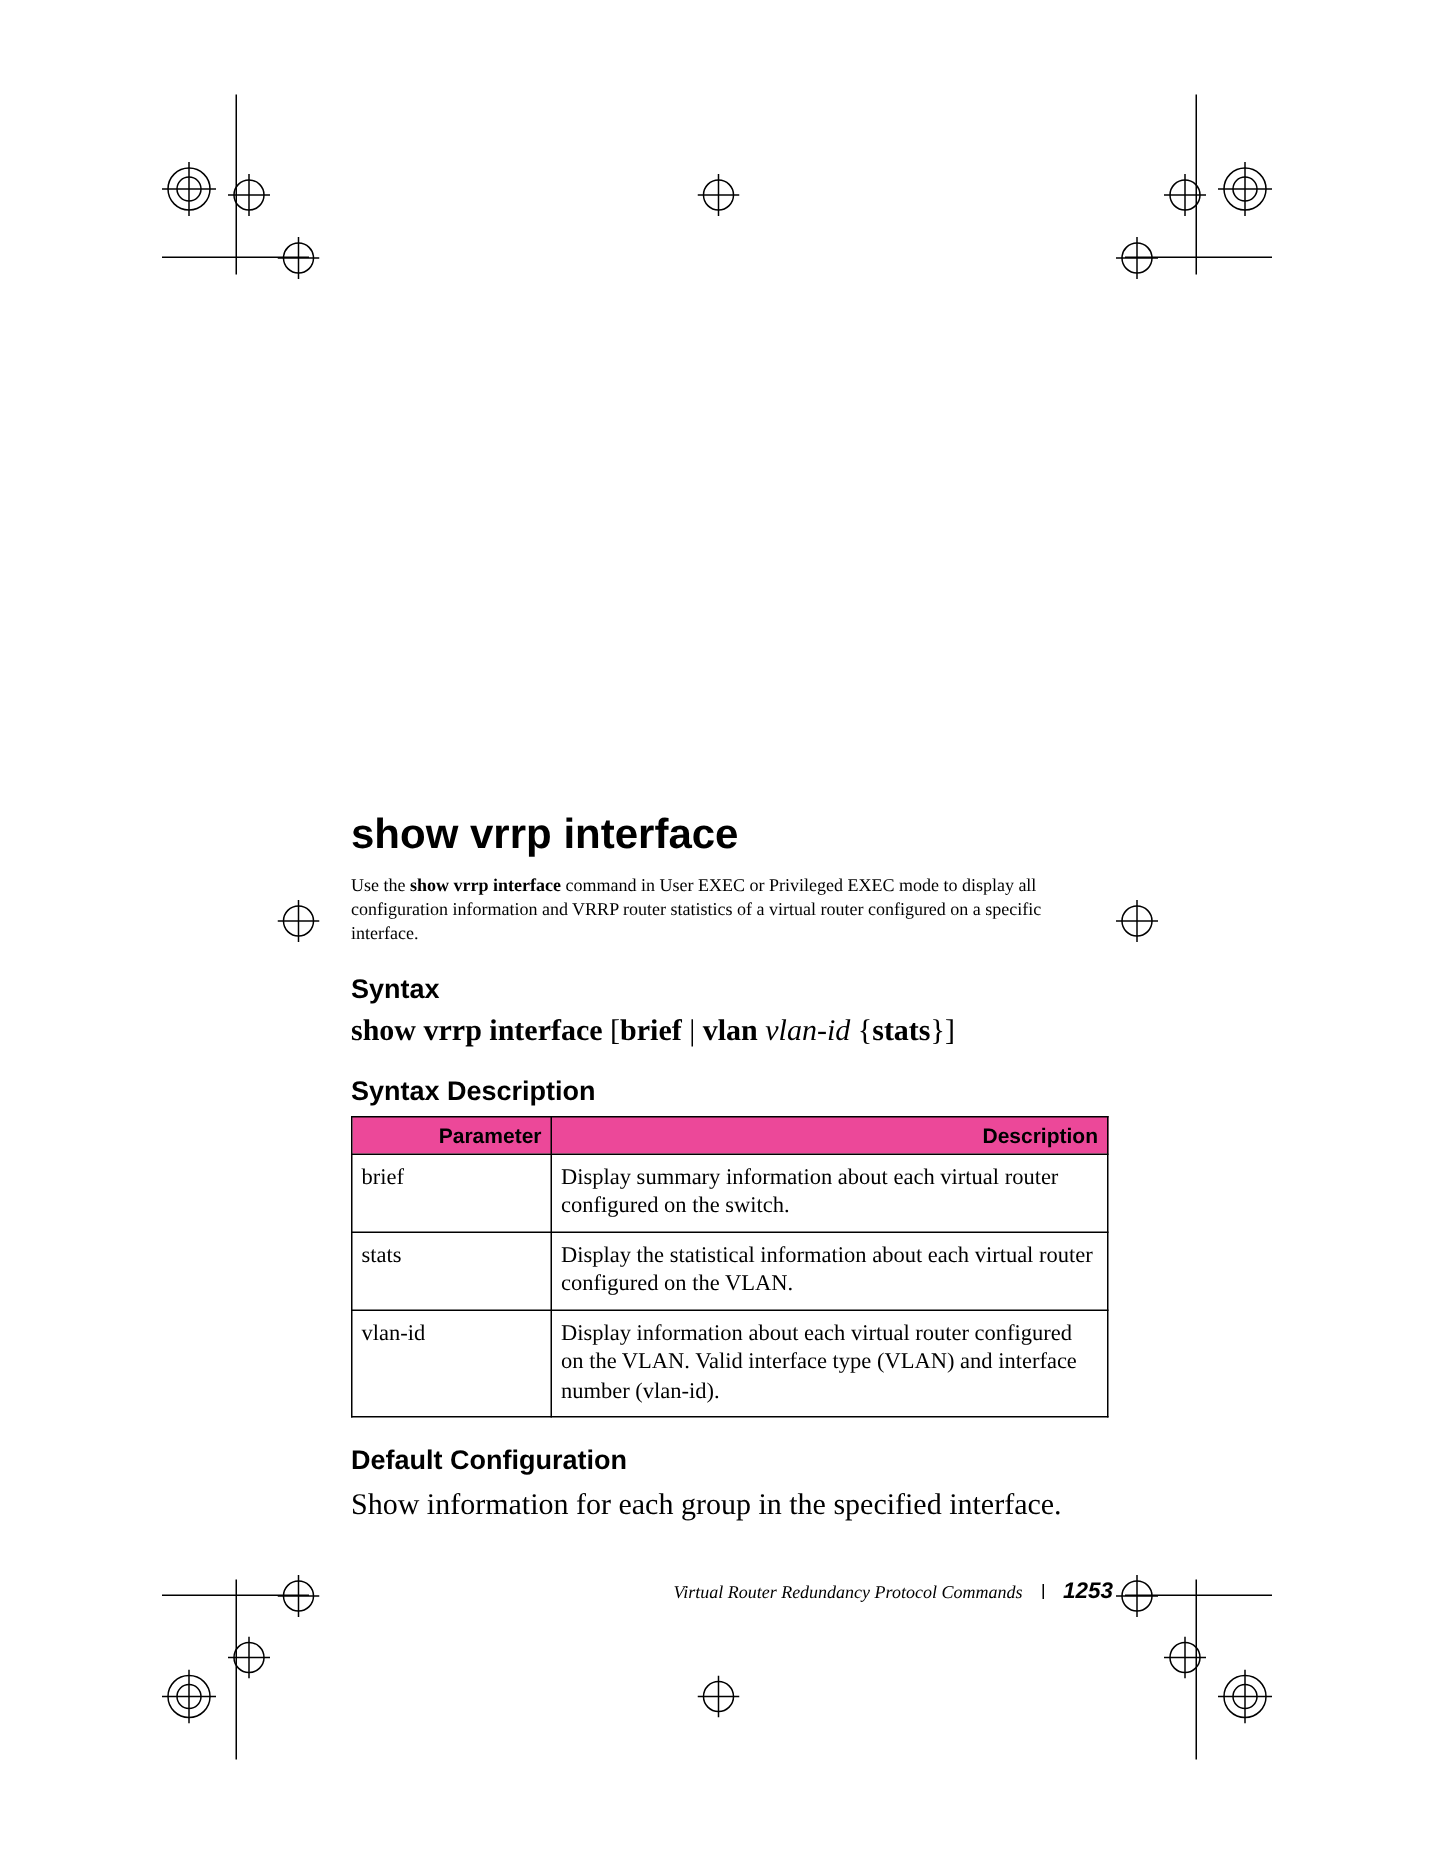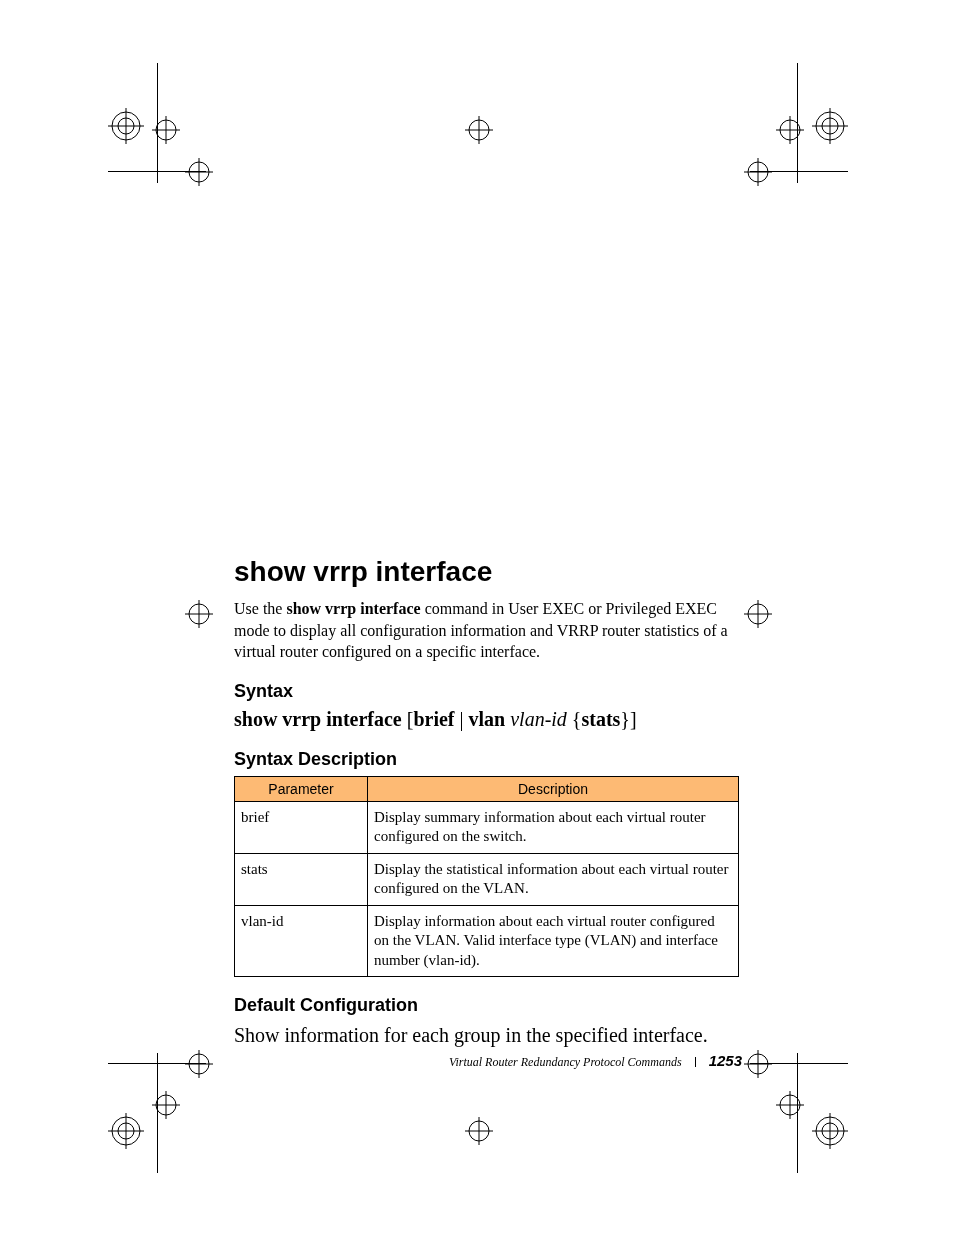--- a/index.html
+++ b/index.html
@@ -23,31 +23,31 @@
     pointer-events: none;
   }
   .reg svg { display: block; }
   .long-line {
     position: absolute;
     background: #000;
   }
   .content {
     position: absolute;
     left: 234px;
-    top: 556px;
+    top: 540px;
     width: 508px;
   }
   h1.cmd {
     font-family: Arial, Helvetica, sans-serif;
     font-weight: bold;
     font-size: 28px;
     margin: 0 0 10px 0;
   }
   p.intro {
-    font-size: 16px;
+    font-size: 12px;
     line-height: 1.35;
     margin: 0 0 18px 0;
   }
   h2.sub {
     font-family: Arial, Helvetica, sans-serif;
     font-weight: bold;
     font-size: 18px;
     margin: 0 0 6px 0;
   }
   p.syntax-line {
@@ -57,27 +57,27 @@
   .bold { font-weight: bold; }
   .ital { font-style: italic; }
   table.params {
     border-collapse: collapse;
     width: 505px;
     margin: 6px 0 18px 0;
     font-size: 15px;
   }
   table.params th {
     font-family: Arial, Helvetica, sans-serif;
-    font-weight: normal;
+    font-weight: bold;
     font-size: 14px;
-    text-align: center;
+    text-align: right;
     padding: 4px 6px;
     border: 1px solid #000;
     border-bottom: 1px solid #000;
-    background: #fdba74;
+    background: #ec4899;
   }
   table.params td {
     border: 1px solid #000;
     padding: 6px 6px;
     vertical-align: top;
     line-height: 1.3;
   }
   table.params td.pcell { width: 120px; }
   p.body {
     font-size: 20px;

